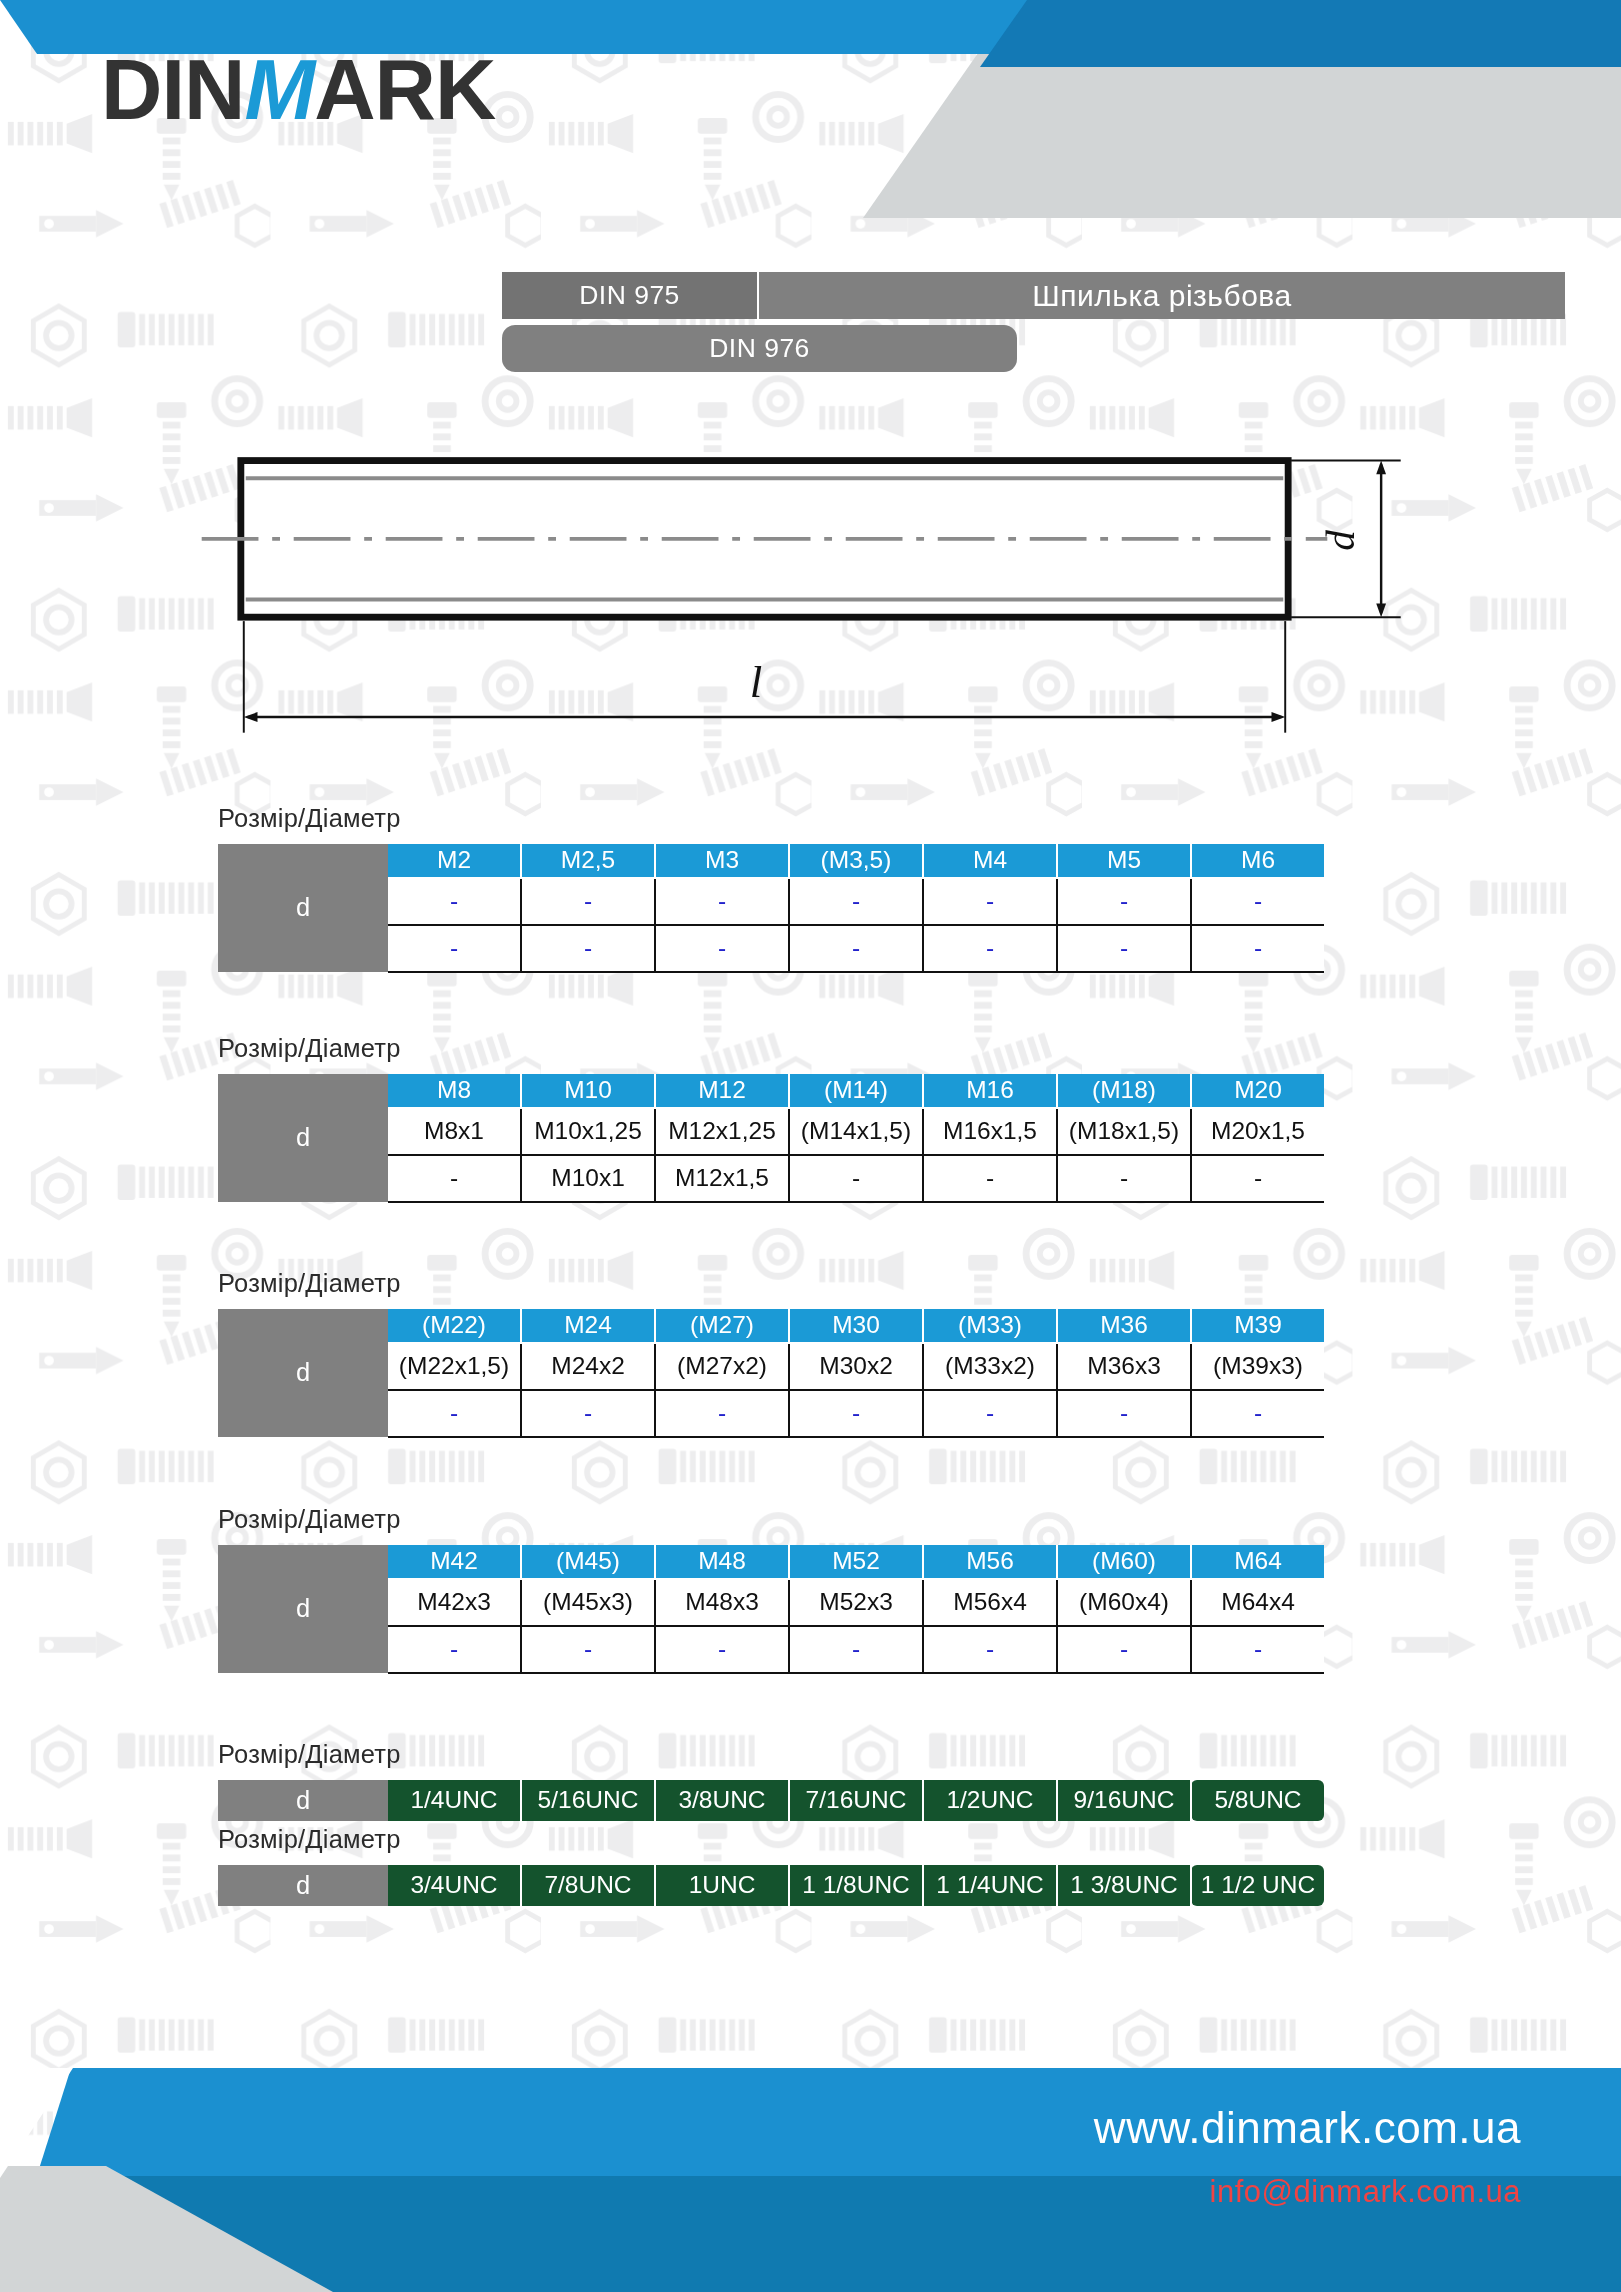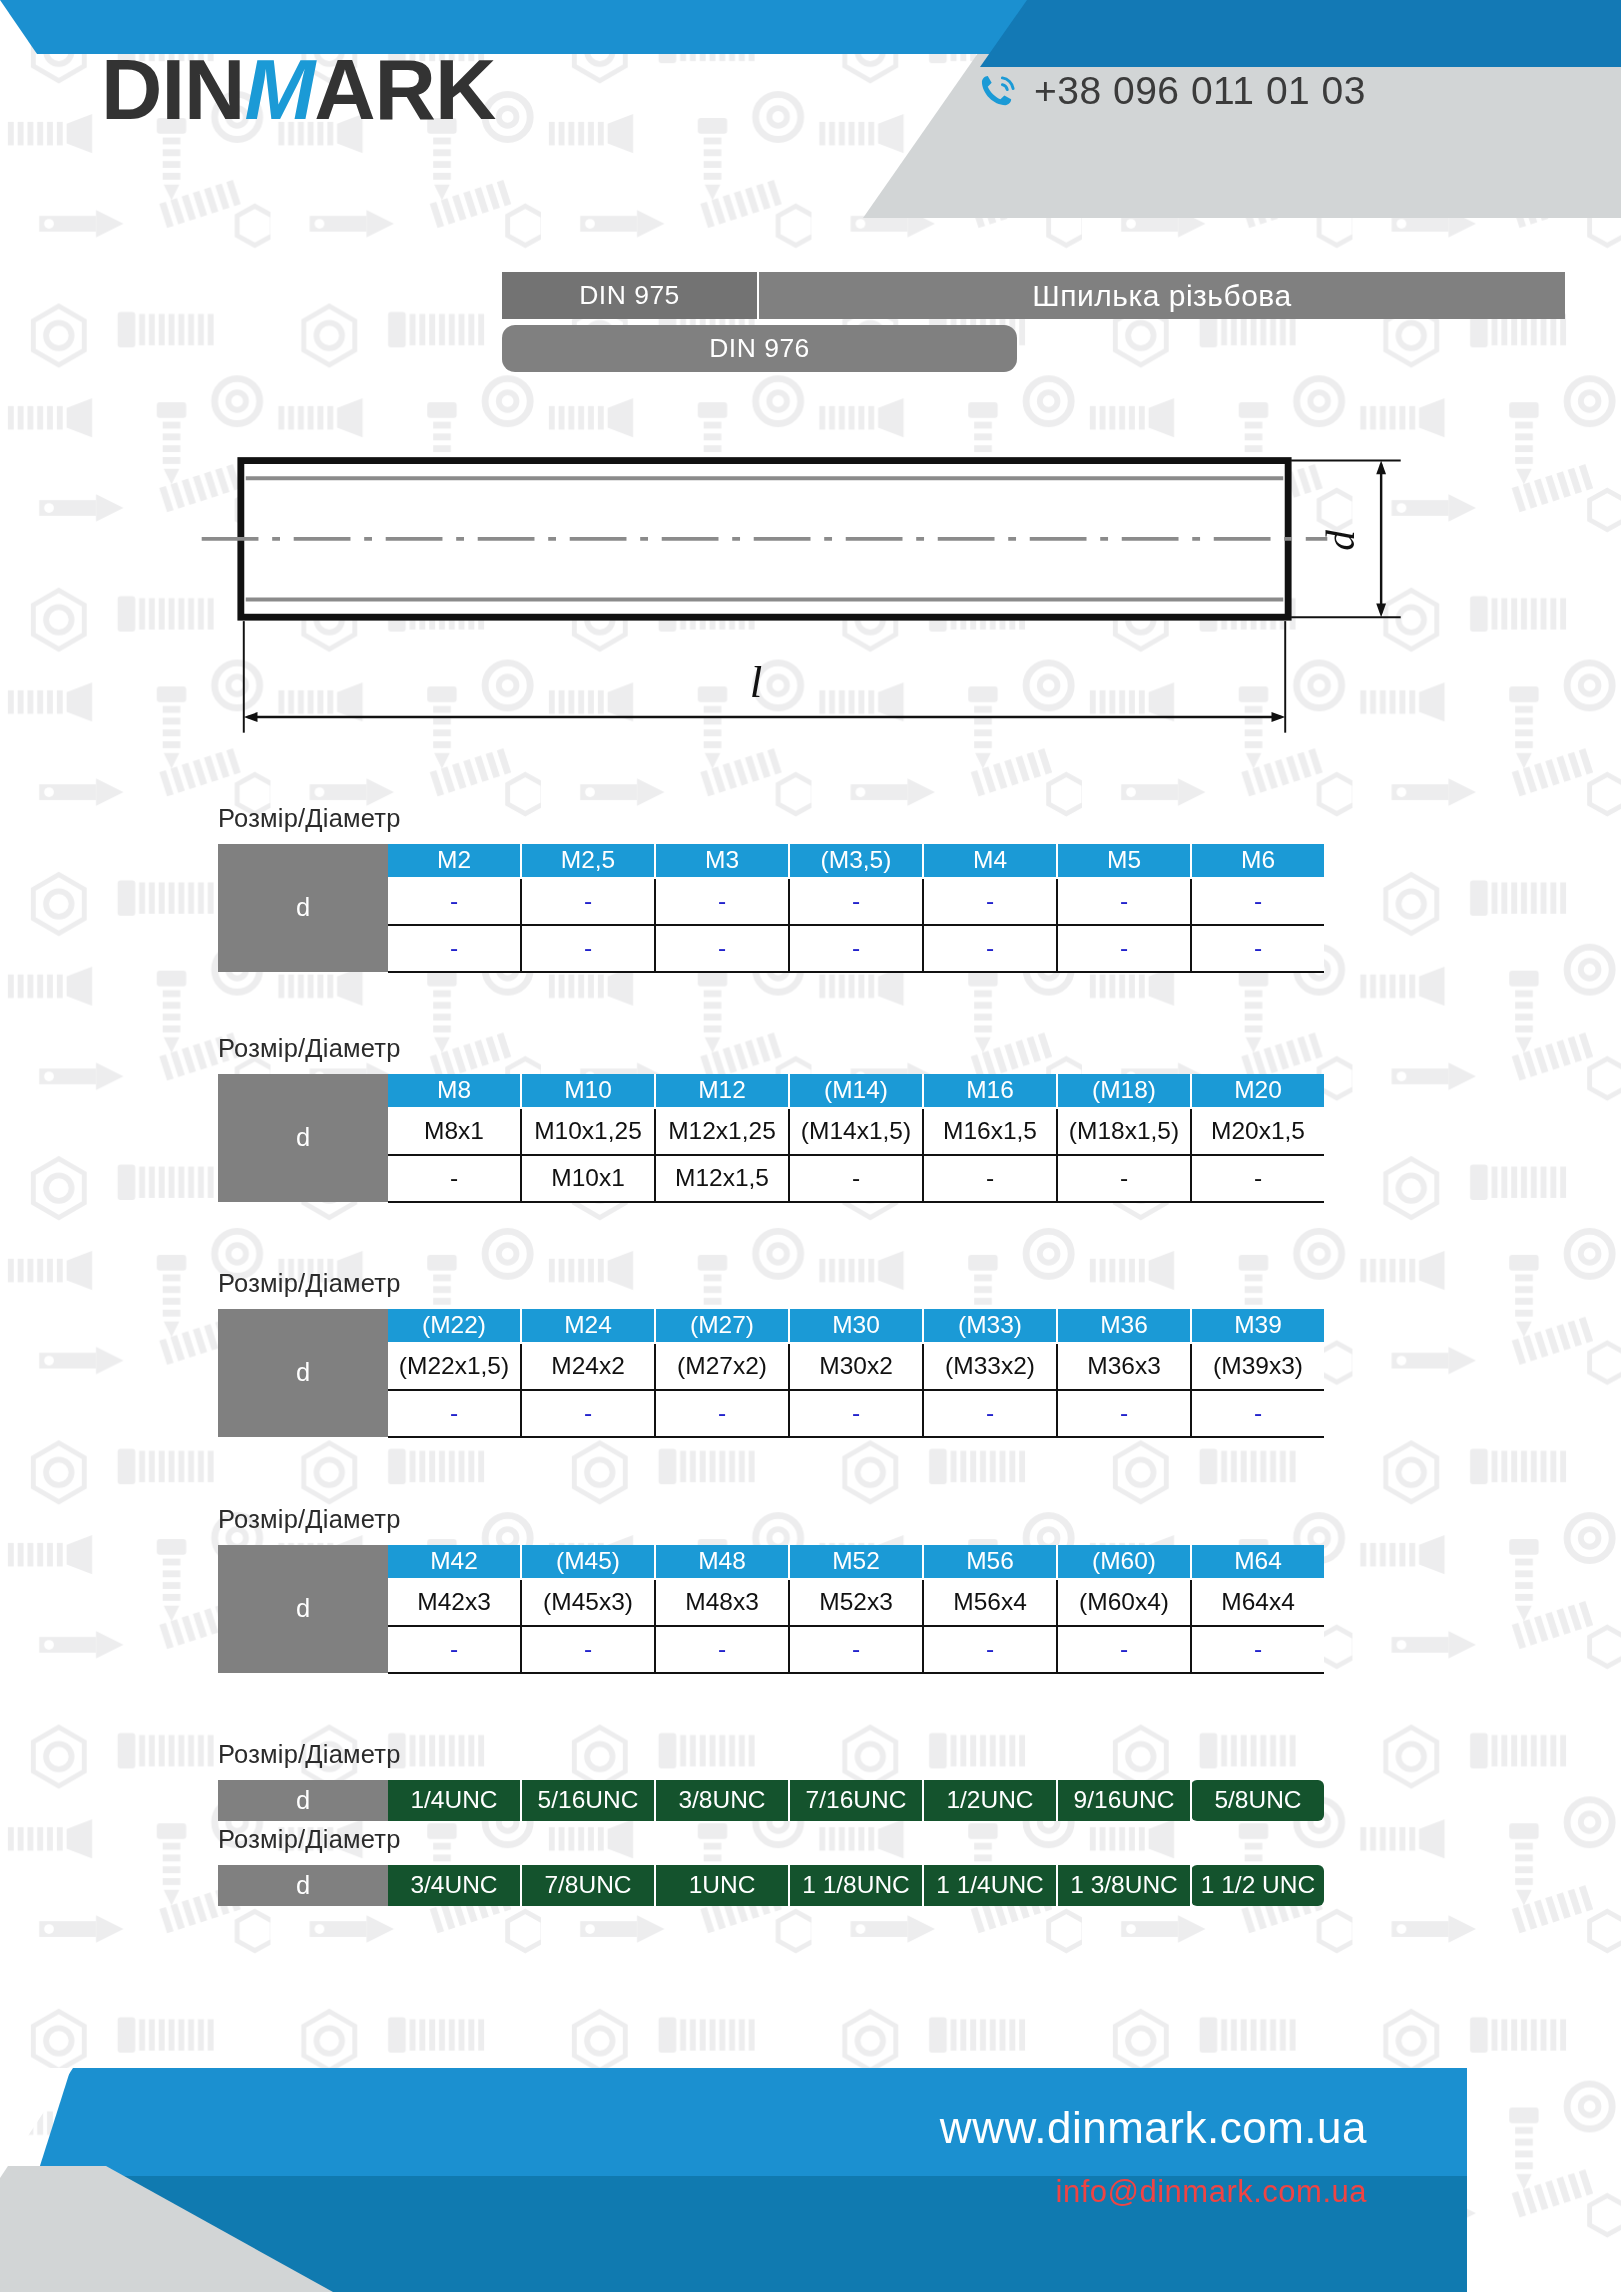--- a/index.html
+++ b/index.html
@@ -122,21 +122,21 @@
   }
   .unc-h:last-child{border-right:none;border-radius:6px;}
 
   
   .notes{
     position:absolute;left:218px;top:1990px;z-index:3;
     font-size:23.5px;color:#1f1f1f;line-height:1.35;
   }
 
   
-  .ftr{position:absolute;left:0;top:2068px;width:1467px;height:224px;z-index:3;overflow:hidden;}
+  .ftr{position:absolute;left:0;top:2068px;width:1621px;height:224px;z-index:3;overflow:hidden;}
   .f-light{
     position:absolute;inset:0;background:#1b90d0;
     clip-path:polygon(71px 0, 1621px 0, 1621px 224px, 0 224px);
   }
   .f-dark{
     position:absolute;left:0;top:108px;width:1621px;height:117px;background:#107ab0;
   }
   .f-grey{
     position:absolute;left:0;top:98px;width:333px;height:126px;background:#d2d5d6;
     clip-path:polygon(0 0, 106px 0, 333px 126px, 0 126px);
@@ -234,28 +234,20 @@
     <rect x="0" y="0" width="1654" height="2339" fill="url(#fast)"></rect>
   </svg>
 
   <div class="hdr">
     <div class="hdr-grey"></div>
     <div class="hdr-blue-top"></div>
     <div class="hdr-blue-dark"></div>
 
     <div class="logo"><span>DIN</span><span class="m">M</span><span>ARK</span></div>
 
-    <div class="phone-wrap">
-      <svg class="phone-icon" viewBox="0 0 40 40">
-        <path d="M9 4c-3 0-6 3-6 6 0 12 12 24 24 24 3 0 6-3 6-6l-7-4-4 4c-5-2-11-8-13-13l4-4z" fill="#1b9ad6"></path>
-        <path d="M24 6a13 13 0 0 1 11 11" fill="none" stroke="#1b9ad6" stroke-width="3" stroke-linecap="round"></path>
-        <path d="M24 13a7 7 0 0 1 5 5" fill="none" stroke="#1b9ad6" stroke-width="3" stroke-linecap="round"></path>
-      </svg>
-      <span class="phone-num">+38 096 011 01 03</span>
-    </div>
   </div>
 
   <div class="titles">
     <div class="title-row">
       <div class="t-din975">DIN 975</div>
       <div class="t-name">Шпилька різьбова</div>
     </div>
     <div class="title-row2">
       <div class="t-din976">DIN 976</div>
     </div>

